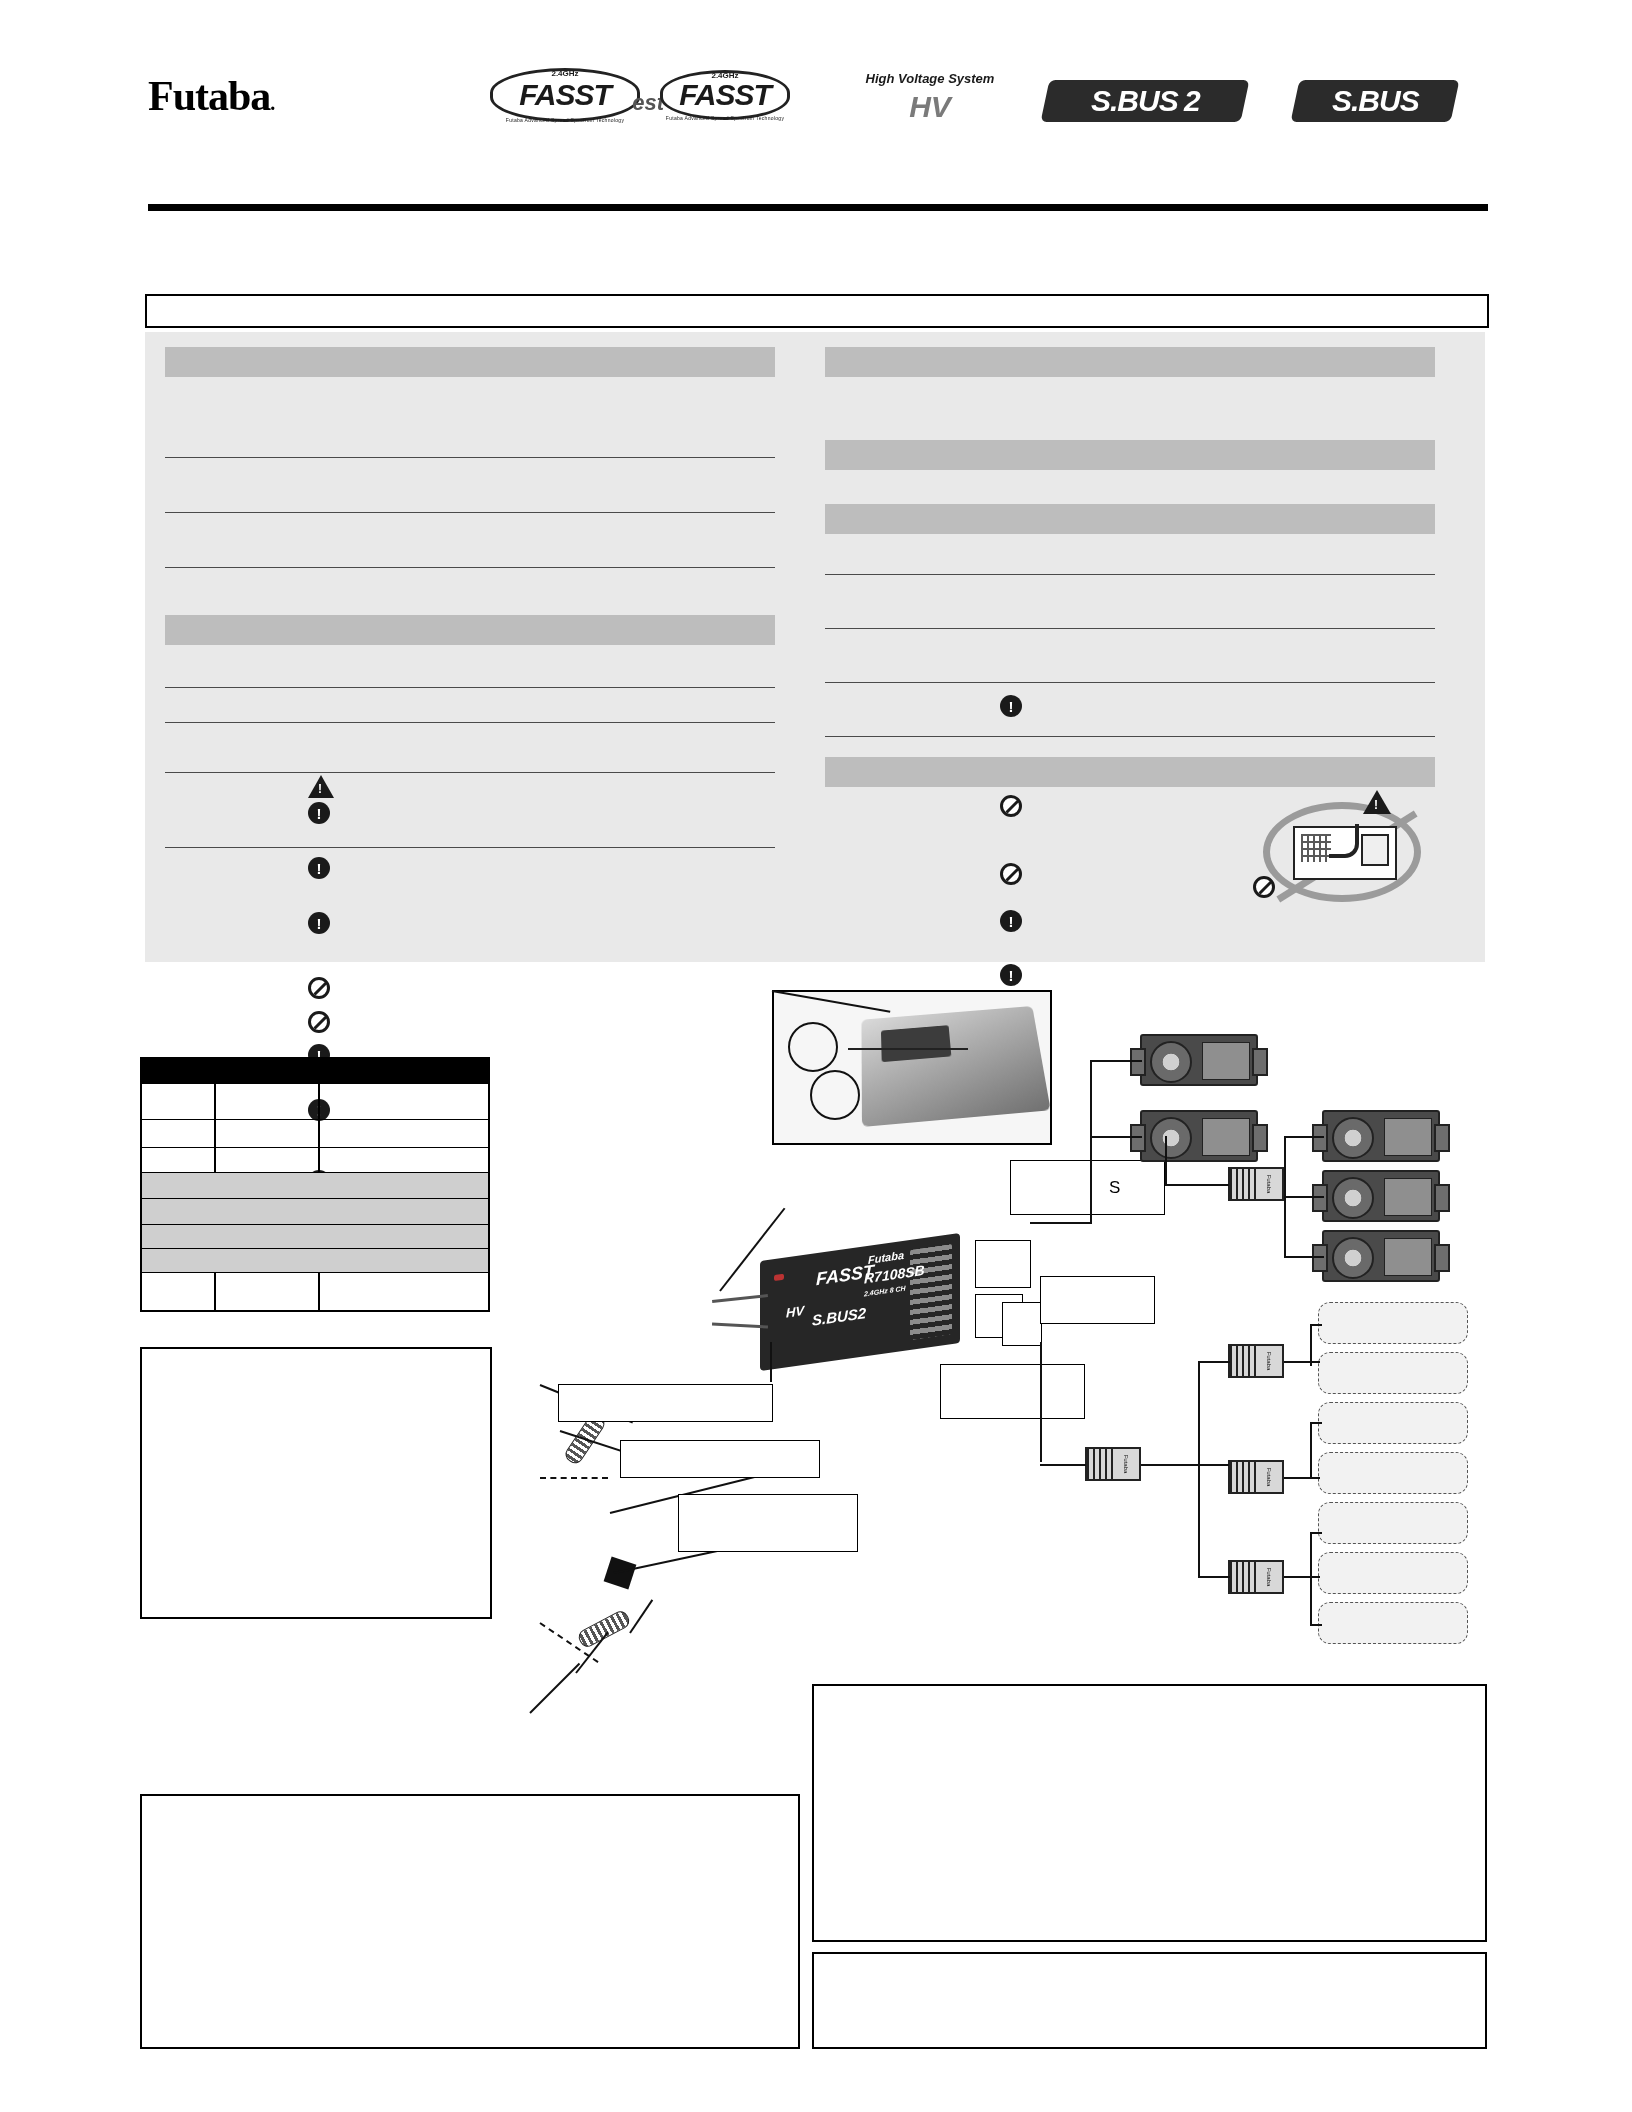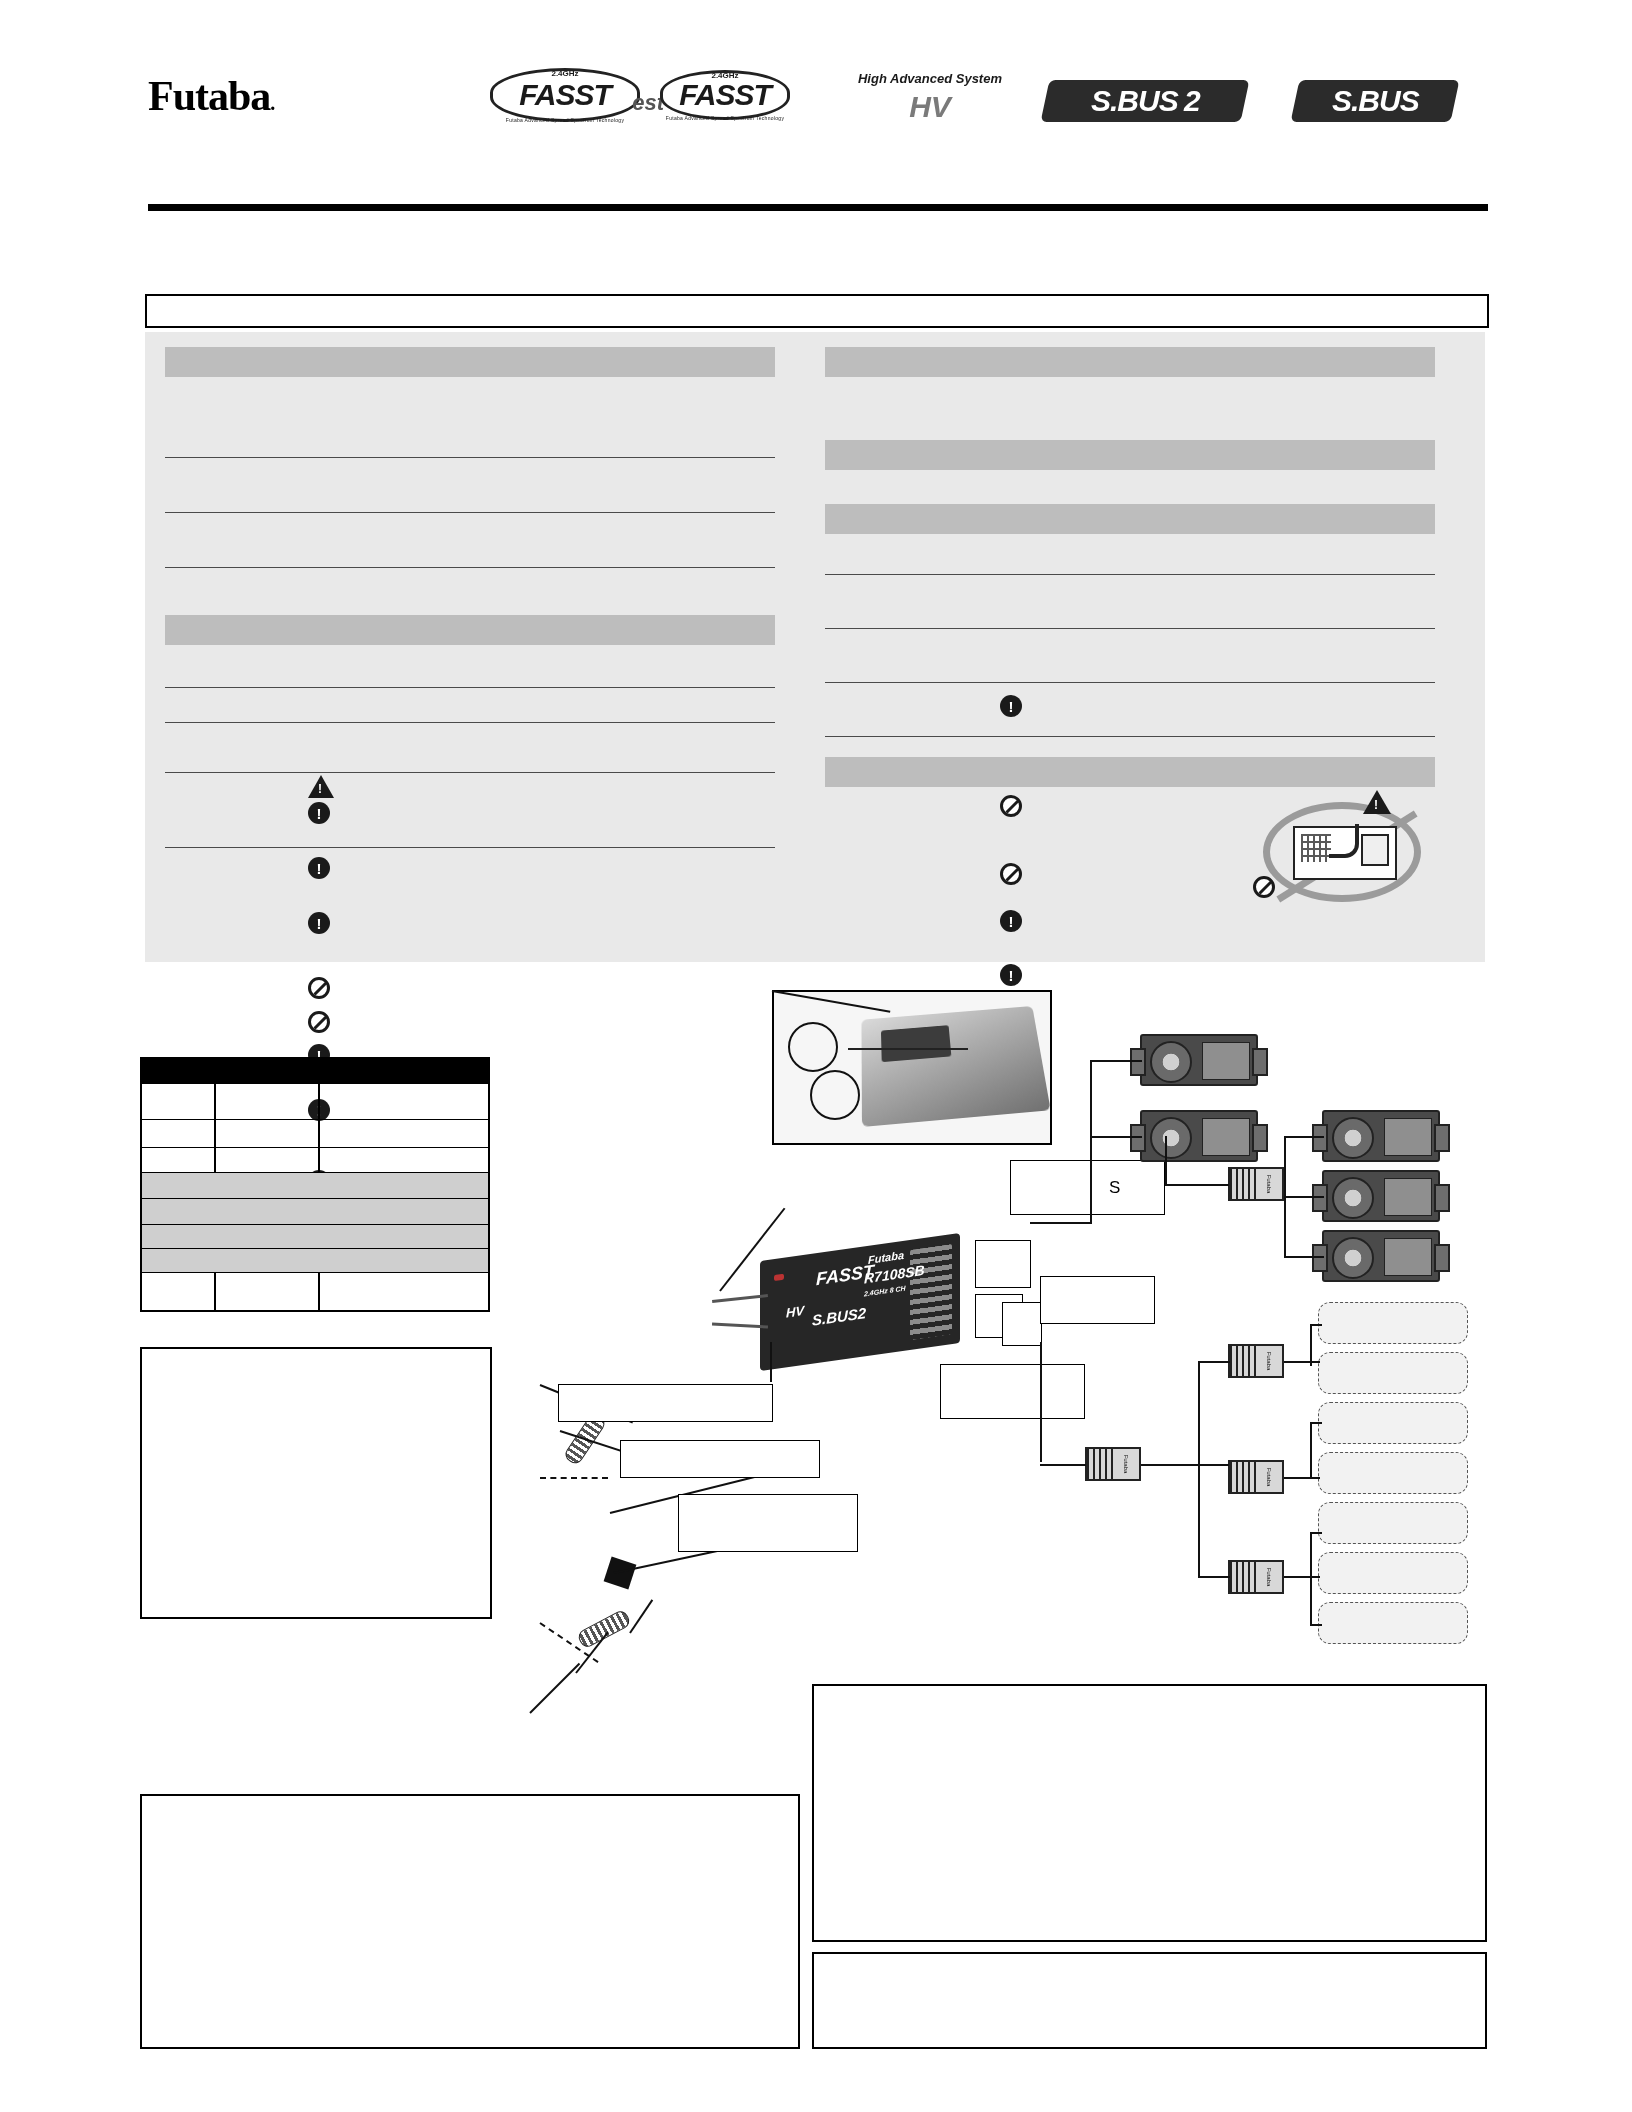--- a/index.html
+++ b/index.html
@@ -547,21 +547,21 @@
   <div class="logo logo-fasst">
     <div class="fasst-oval">
       <div class="fasst-top">2.4GHz</div>
       <div class="fasst-word">FASST</div>
       <div class="fasst-bot" style="font-size:5px;">Futaba Advanced Spread Spectrum Technology</div>
     </div>
   </div>
 
   <div class="logo logo-hv">
     <div class="hv-wrap">
-      <div class="hv-top">High Advanced System</div>
+      <div class="hv-top">High Voltage System</div>
       <div class="hv-rule"></div>
       <div class="hv-big">HV</div>
     </div>
   </div>
 
   <div class="logo logo-sbus2">
     <div class="slant-box">
       <span class="logo-text-big">S.BUS</span>
       <span class="logo-text-big" style="margin-left:6px;">2</span>
     </div>

